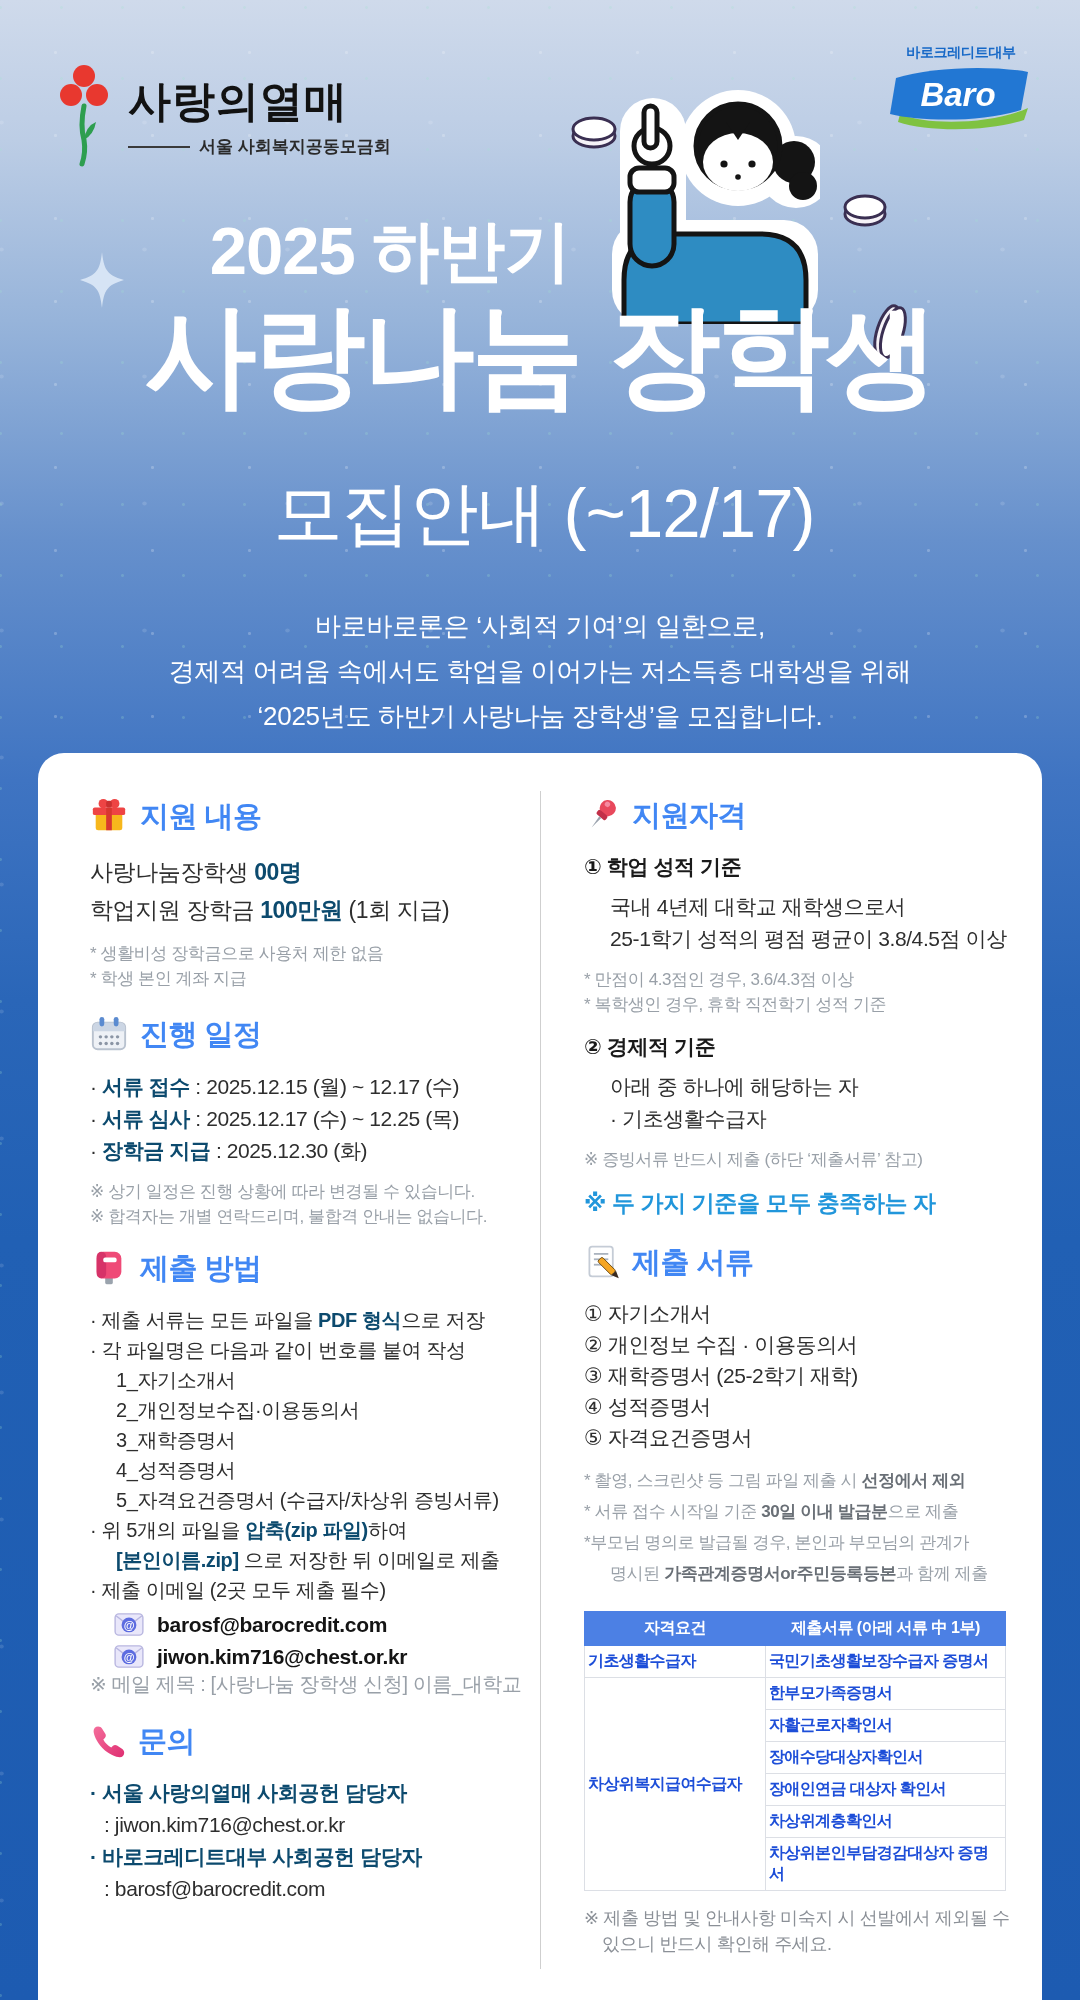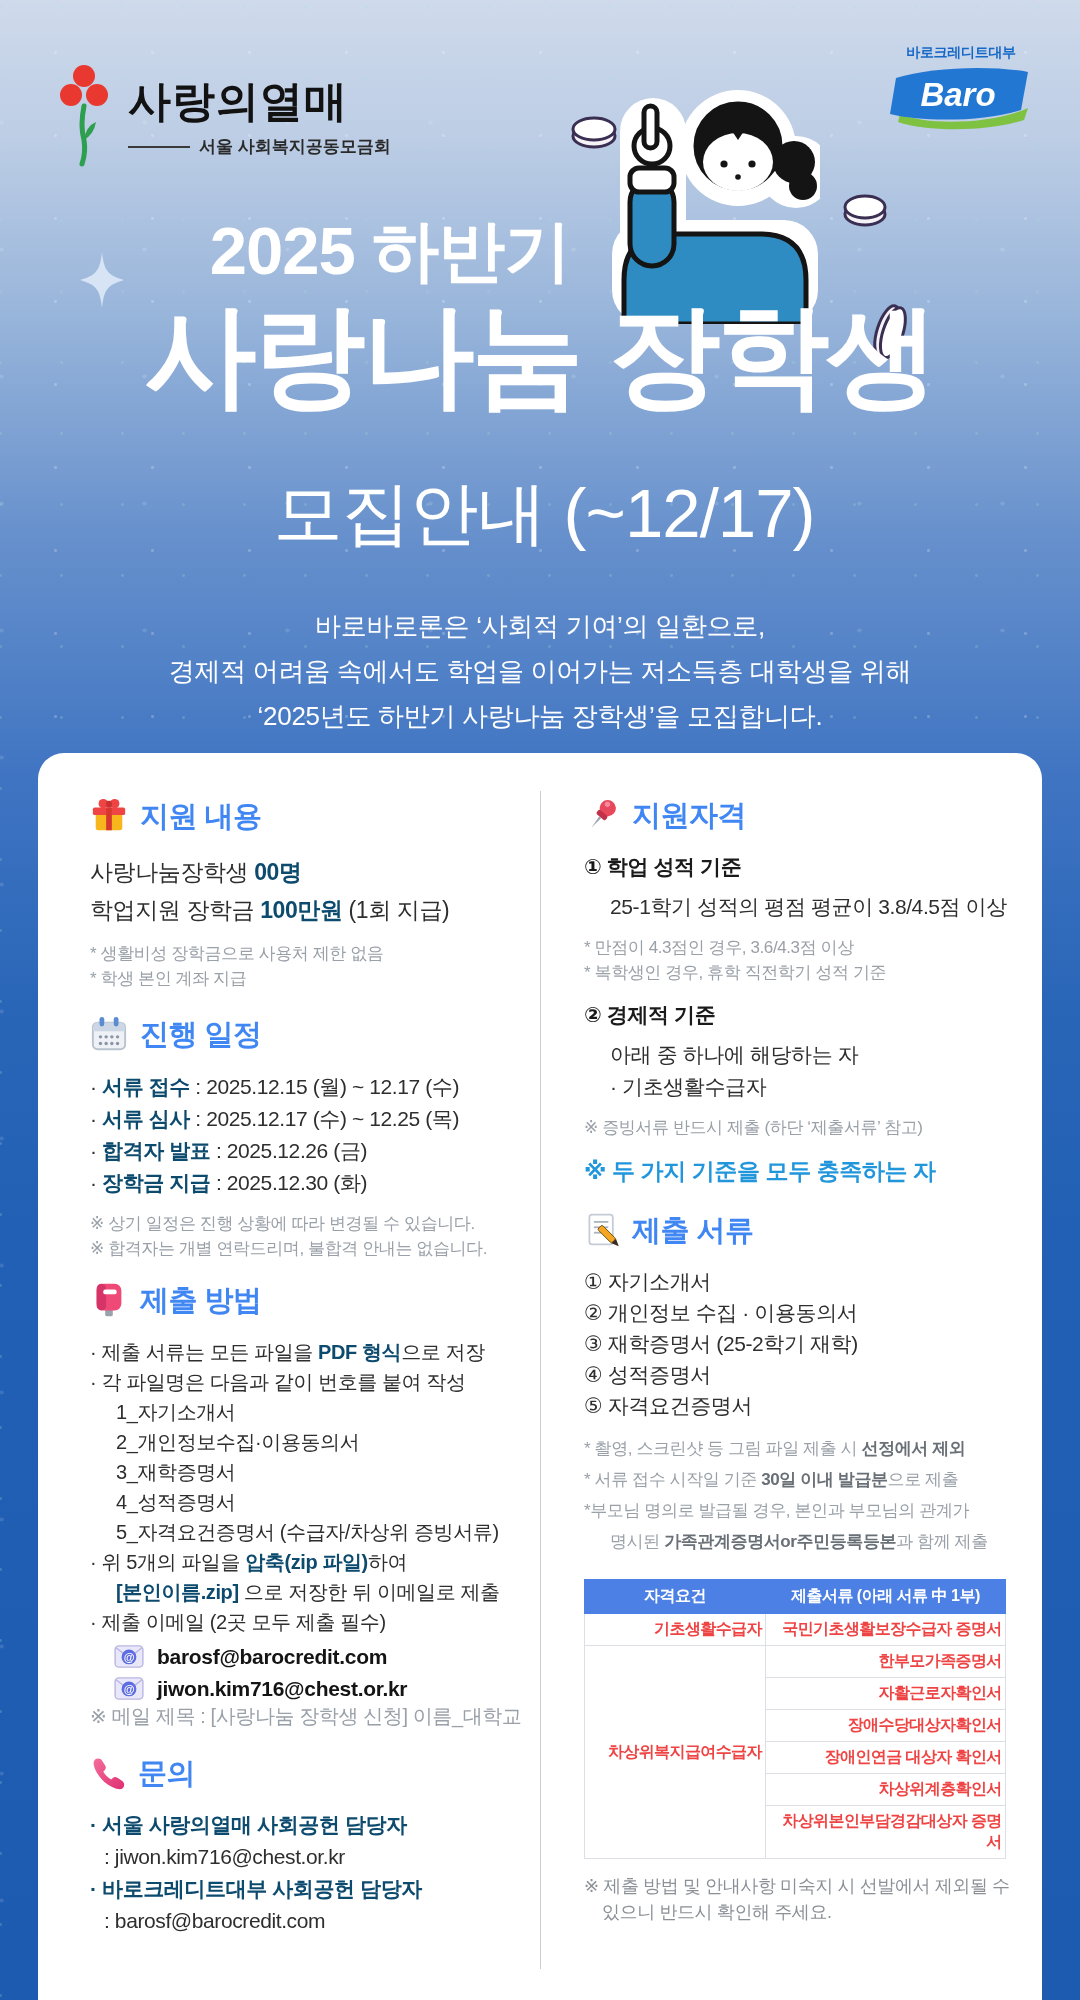--- a/index.html
+++ b/index.html
@@ -72,22 +72,22 @@
   .sec-contact .ln.ind1{padding-left:14px;}
   .sec-documents .ln{line-height:31px;}
 
   .email-row{display:flex;align-items:center;gap:13px;padding-left:24px;margin-top:7px;
     font-size:21px;font-weight:800;color:#141414;letter-spacing:-.3px;}
   .email-row:first-of-type{margin-top:10px;}
 
   .req-table{width:99%;border-collapse:collapse;margin-top:22px;table-layout:fixed;}
   .req-table th{background:#4c80e4;color:#fff;font-size:16px;font-weight:800;
     padding:6px 3px;border:1px solid #4c80e4;letter-spacing:-.5px;}
-  .req-table td{border:1px solid #dcdfe5;font-size:16px;font-weight:600;color:#ef4444;
-    text-align:right;padding:5px 3px;letter-spacing:-.6px;}
+  .req-table td{border:1px solid #dcdfe5;font-size:16px;font-weight:600;color:#1d4ed8;
+    text-align:left;padding:5px 3px;letter-spacing:-.6px;}
   .req-table col.c1{width:43%;}
   .footnote{margin-top:14px;}
   .footnote .ln{font-size:18px;line-height:26px;color:#8b9097;}
   .footnote .ln.ind1{padding-left:18px;}
 </style>
 </head>
 <body>
 
 <div class="poster">
   <div class="bg-dots"></div>
@@ -224,21 +224,20 @@
                 <circle cx="17" cy="30" r="1.8"></circle>
                 <circle cx="23" cy="30" r="1.8"></circle>
                 <circle cx="29" cy="30" r="1.8"></circle>
             </g>
           </svg>
           <span>진행 일정</span>
         </h2>
         <div>
             <div class="ln"><span>· </span><span class="b">서류 접수</span><span> : 2025.12.15 (월) ~ 12.17 (수)</span></div>
             <div class="ln"><span>· </span><span class="b">서류 심사</span><span> : 2025.12.17 (수) ~ 12.25 (목)</span></div>
-            <div class="ln"><span>· </span><span class="b">합격자 발표</span><span> : 2025.12.26 (금)</span></div>
             <div class="ln"><span>· </span><span class="b">장학금 지급</span><span> : 2025.12.30 (화)</span></div>
             <div class="ln s-note"><span>※ 상기 일정은 진행 상황에 따라 변경될 수 있습니다.</span></div>
             <div class="ln s-note"><span>※ 합격자는 개별 연락드리며, 불합격 안내는 없습니다.</span></div>
           </div>
       </section>
 
       <section class="sec-method">
         <h2 class="sec-h">
           <svg width="38" height="38" viewBox="0 0 40 40">
             <rect x="16" y="28" width="8" height="9" rx="1.5" fill="#9aa3ad"></rect>
@@ -314,20 +313,21 @@
               <circle cx="20" cy="10" r="9" fill="#e8485c"></circle>
               <circle cx="17" cy="7" r="3" fill="#f58aa0"></circle>
               <rect x="13.5" y="17" width="13" height="6" rx="2" fill="#c23049"></rect>
               <polygon points="18.6,23 21.4,23 20,38" fill="#9aa2ad"></polygon>
             </g>
           </svg>
           <span>지원자격</span>
         </h2>
         <div>
             <div class="ln s-h"><span class="b">① 학업 성적 기준</span></div>
+            <div class="ln ind1"><span>국내 4년제 대학교 재학생으로서</span></div>
             <div class="ln ind1"><span>25-1학기 성적의 평점 평균이 3.8/4.5점 이상</span></div>
             <div class="ln s-note"><span>* 만점이 4.3점인 경우, 3.6/4.3점 이상</span></div>
             <div class="ln s-note"><span>* 복학생인 경우, 휴학 직전학기 성적 기준</span></div>
             <div class="ln s-h s-gap"><span class="b">② 경제적 기준</span></div>
             <div class="ln ind1"><span>아래 중 하나에 해당하는 자</span></div>
             <div class="ln ind1"><span>·  기초생활수급자</span></div>
             <div class="ln s-note"><span>※ 증빙서류 반드시 제출 (하단 ‘제출서류’ 참고)</span></div>
             <div class="ln s-hl"><span>※ 두 가지 기준을 </span><span class="b">모두 충족</span><span>하는 자</span></div>
           </div>
       </section>

